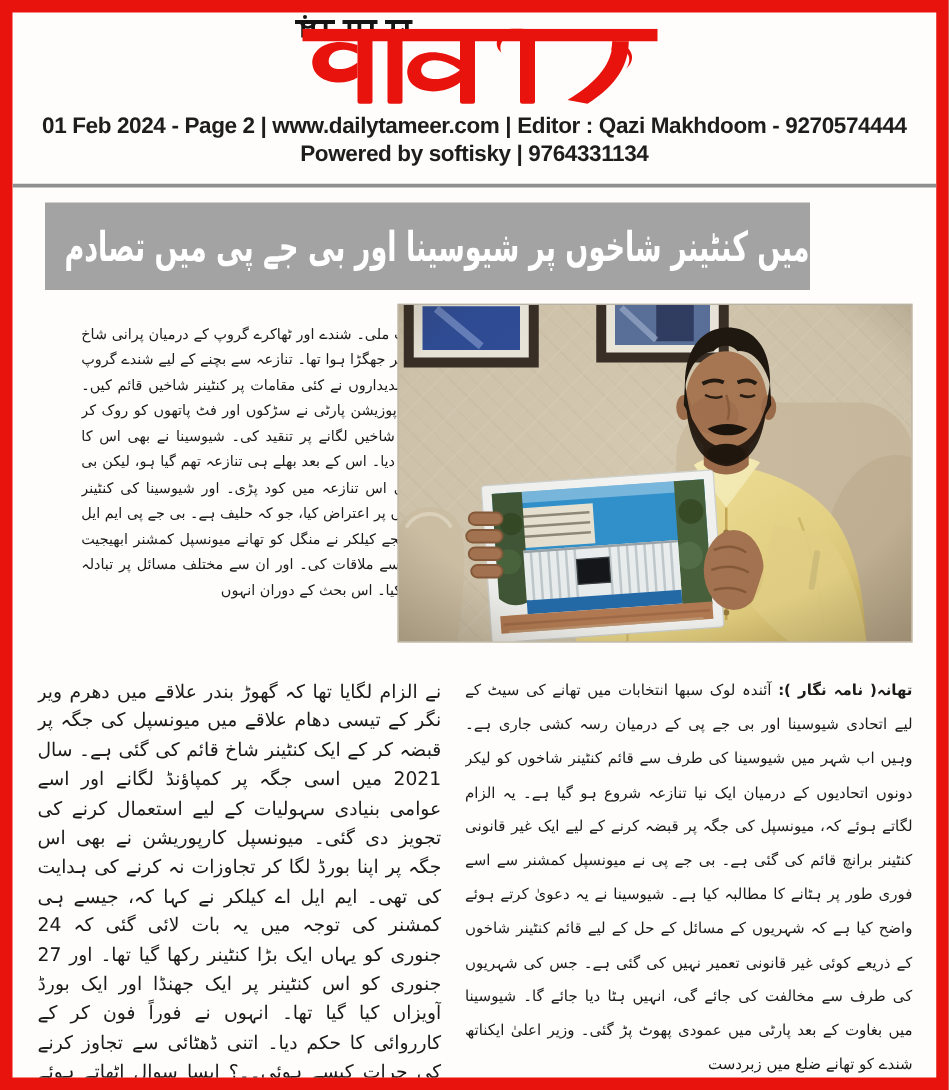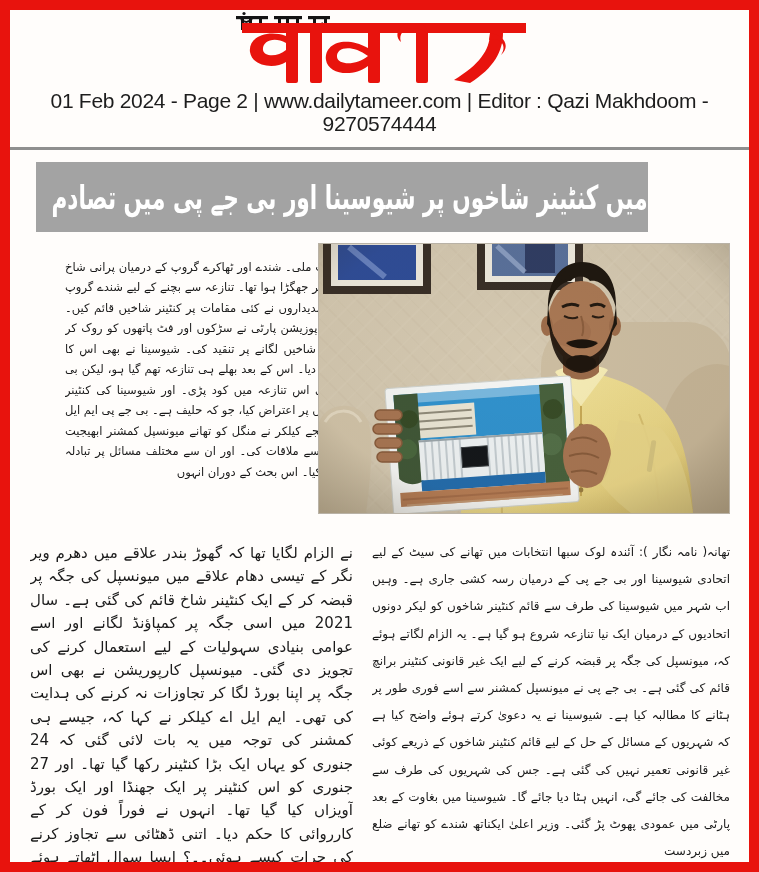--- a/index.html
+++ b/index.html
@@ -11,21 +11,21 @@
     background:#fffdfb;
     font-family:"Liberation Sans",sans-serif;
     overflow:hidden;
   }
   
   .tagline-svg{position:absolute;left:226px;top:1px;width:104px;height:24px;}
   .logo-svg{position:absolute;left:230px;top:13px;width:292px;height:66px;}
   .datelines{
     position:absolute;left:0;top:79px;width:739px;
     text-align:center;color:#1d1d1d;
-    font-size:21px;font-weight:normal;line-height:23px;letter-spacing:-0.3px;
+    font-size:18px;font-weight:bold;line-height:23px;letter-spacing:-0.3px;
   }
   .rule{position:absolute;left:0;top:137px;width:739px;height:3px;background:#8f8f8f;}
   
   .headline-bar{
     position:absolute;left:26px;top:152px;width:612px;height:70px;
     background:#a3a3a3;overflow:hidden;text-align:right;
   }
   .headline-bar svg{display:block;}
   .headline-bar text{
     font-family:"DejaVu Sans",sans-serif;
@@ -39,21 +39,21 @@
     font-family:"DejaVu Sans",sans-serif;
     color:#1b1b1b;
     overflow:hidden;
   }
   .seg-a{position:absolute;left:0;top:2px;width:282px;height:268px;
          font-size:11.5px;line-height:20.5px;margin-left:35px;}
   .seg-b{position:absolute;left:0;top:284px;width:323px;height:330px;
          font-size:15px;line-height:23.4px;}
   .right-col{position:absolute;left:342px;top:284px;width:358px;height:330px;
          font-size:12px;line-height:27.2px;}
-  .right-col strong{font-weight:normal;}
+  .right-col strong{font-weight:bold;}
   .photo-fig{
     position:absolute;left:288px;top:0;width:410px;height:269px;margin:0;
     border:1px solid #b9b2a6;box-sizing:content-box;background:#d5c8ae;
   }
   .photo-fig svg{display:block;filter:blur(0.4px) saturate(0.92);}
 </style>
 </head>
 <body>
 
 <div class="page">
@@ -93,20 +93,21 @@
       <rect x="176" y="8" width="12" height="52" rx="2"></rect>
       <path d="M188 12 C188 -2 170 -4 162 3 C156 8 156 15 161 19 C158 11 165 4 173 5 C181 6 186 7 188 14 Z"></path>
 
       <path d="M250 10 C250 27 239 42 214 57 L230 60 C254 45 263 28 263 10 Z"></path>
       <path d="M250 10 C264 12 271 23 261 32 C268 21 259 14 249 17 Z"></path>
     </g>
   </svg>
 
   <div class="datelines">
     <div>01 Feb 2024 - Page 2 | www.dailytameer.com | Editor : Qazi Makhdoom - 9270574444</div>
+    <div>Powered by softisky | 9764331134</div>
   </div>
 
   <div class="rule"></div>
 
   <div class="headline-bar">
     <svg width="687" height="70" viewBox="0 0 687 70">
       <text x="343" y="47" font-size="33" fill="#ffffff" text-anchor="middle" textLength="655" lengthAdjust="spacingAndGlyphs" style="direction:rtl">تھانے میں کنٹینر شاخوں پر شیوسینا اور بی جے پی میں تصادم</text>
     </svg>
   </div>
 

